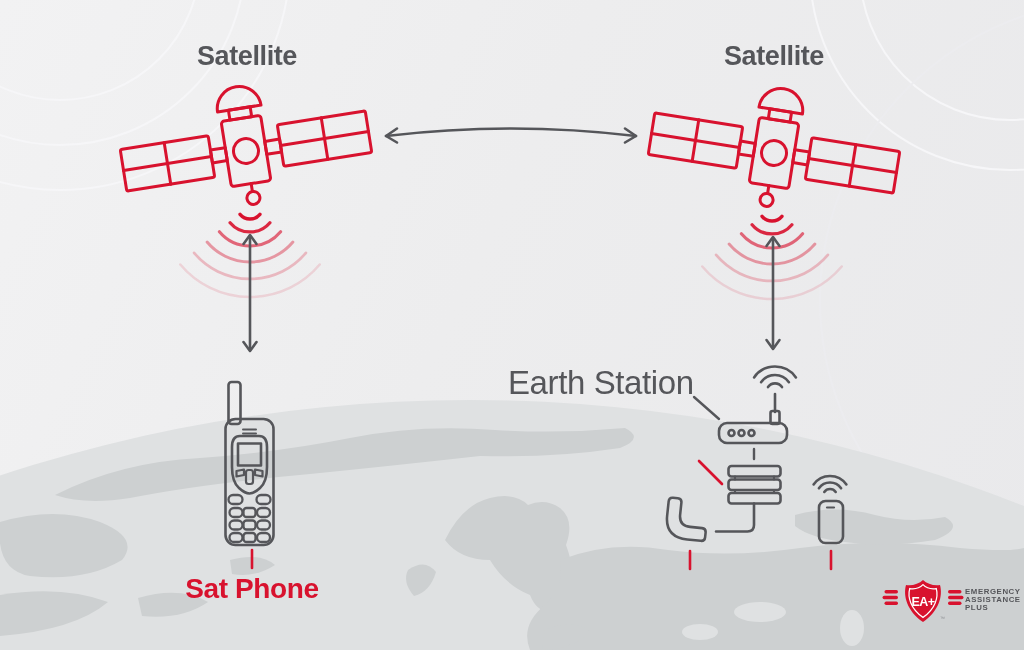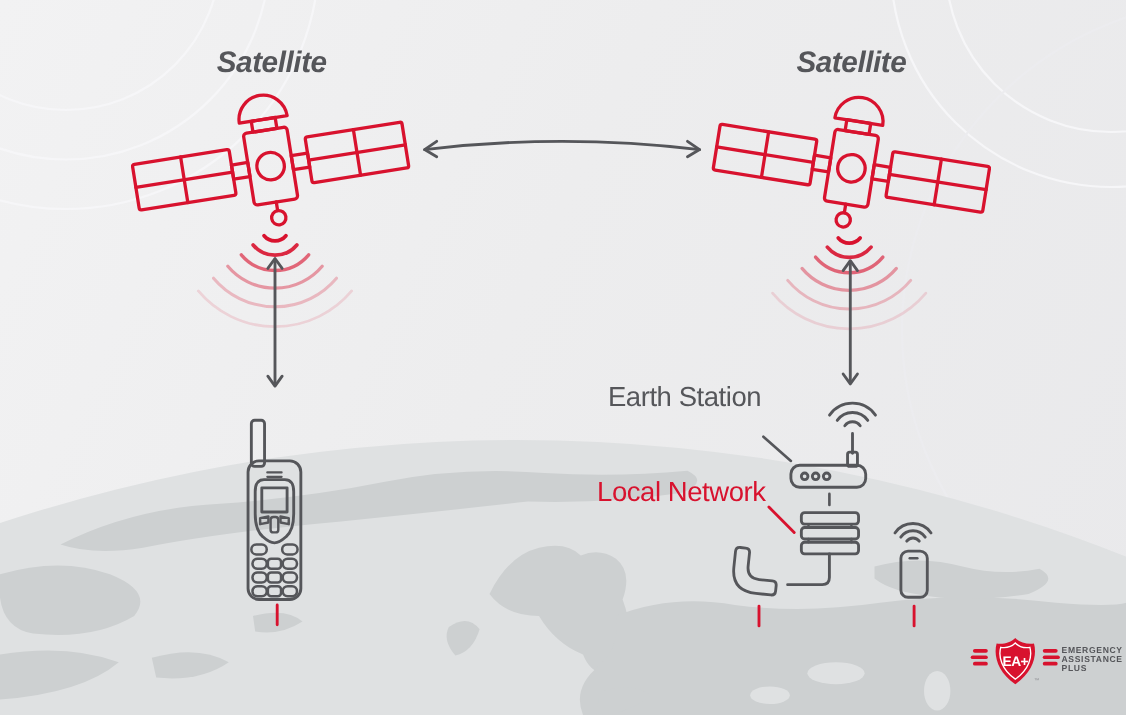--- a/index.html
+++ b/index.html
@@ -5,25 +5,25 @@
   html,body{margin:0;padding:0;background:#d9d9db;}
   #canvas{
     position:relative;width:1024px;height:650px;overflow:hidden;
     background:linear-gradient(115deg,#f2f2f3 0%,#ededee 45%,#e9e9eb 100%);
     font-family:"Liberation Sans",sans-serif;
   }
   #canvas svg.stage{position:absolute;left:0;top:0;width:1024px;height:650px;display:block;}
   .lbl{position:absolute;color:#55565a;letter-spacing:-0.4px;line-height:1.05;white-space:nowrap;}
   .lbl.bold{font-weight:700;}
   .lbl.red{color:#d8122e;}
-  .lbl.center{text-align:center;font-style:italic;}
+  .lbl.center{text-align:center;}
   .lbl.right{text-align:right;}
   #lbl-sat-left   {left:147px;top:42px;width:200px;font-size:27px;}
   #lbl-sat-right  {left:674px;top:42px;width:200px;font-size:27px;}
-  #lbl-earth      {left:508px;top:348px;width:184px;font-size:25px;font-weight:400;}
+  #lbl-earth      {left:508px;top:366px;width:184px;font-size:33px;font-weight:400;}
   #lbl-localnet   {left:510px;top:434px;width:186px;font-size:25px;font-weight:400;}
   #lbl-satphone   {left:152px;top:574px;width:200px;font-size:28px;}
   #lbl-mobile     {left:628px;top:575px;width:250px;font-size:26px;}
 </style>
 </head>
 <body>
 
 <div id="canvas">
 
 <svg class="stage" viewBox="0 0 1024 650">
@@ -209,15 +209,15 @@
       <text x="965" y="594">EMERGENCY</text>
       <text x="965" y="602">ASSISTANCE</text>
       <text x="965" y="610">PLUS</text>
     </g>
   </g>
 </svg>
 
 <div id="lbl-sat-left" class="lbl bold center">Satellite</div>
 <div id="lbl-sat-right" class="lbl bold center">Satellite</div>
 <div id="lbl-earth" class="lbl right">Earth Station</div>
-<div id="lbl-localnet" class="lbl right red">Local Network</div>
+<div id="lbl-satphone" class="lbl bold center red">Sat Phone</div>
 
 </div>
 
 </body></html>

